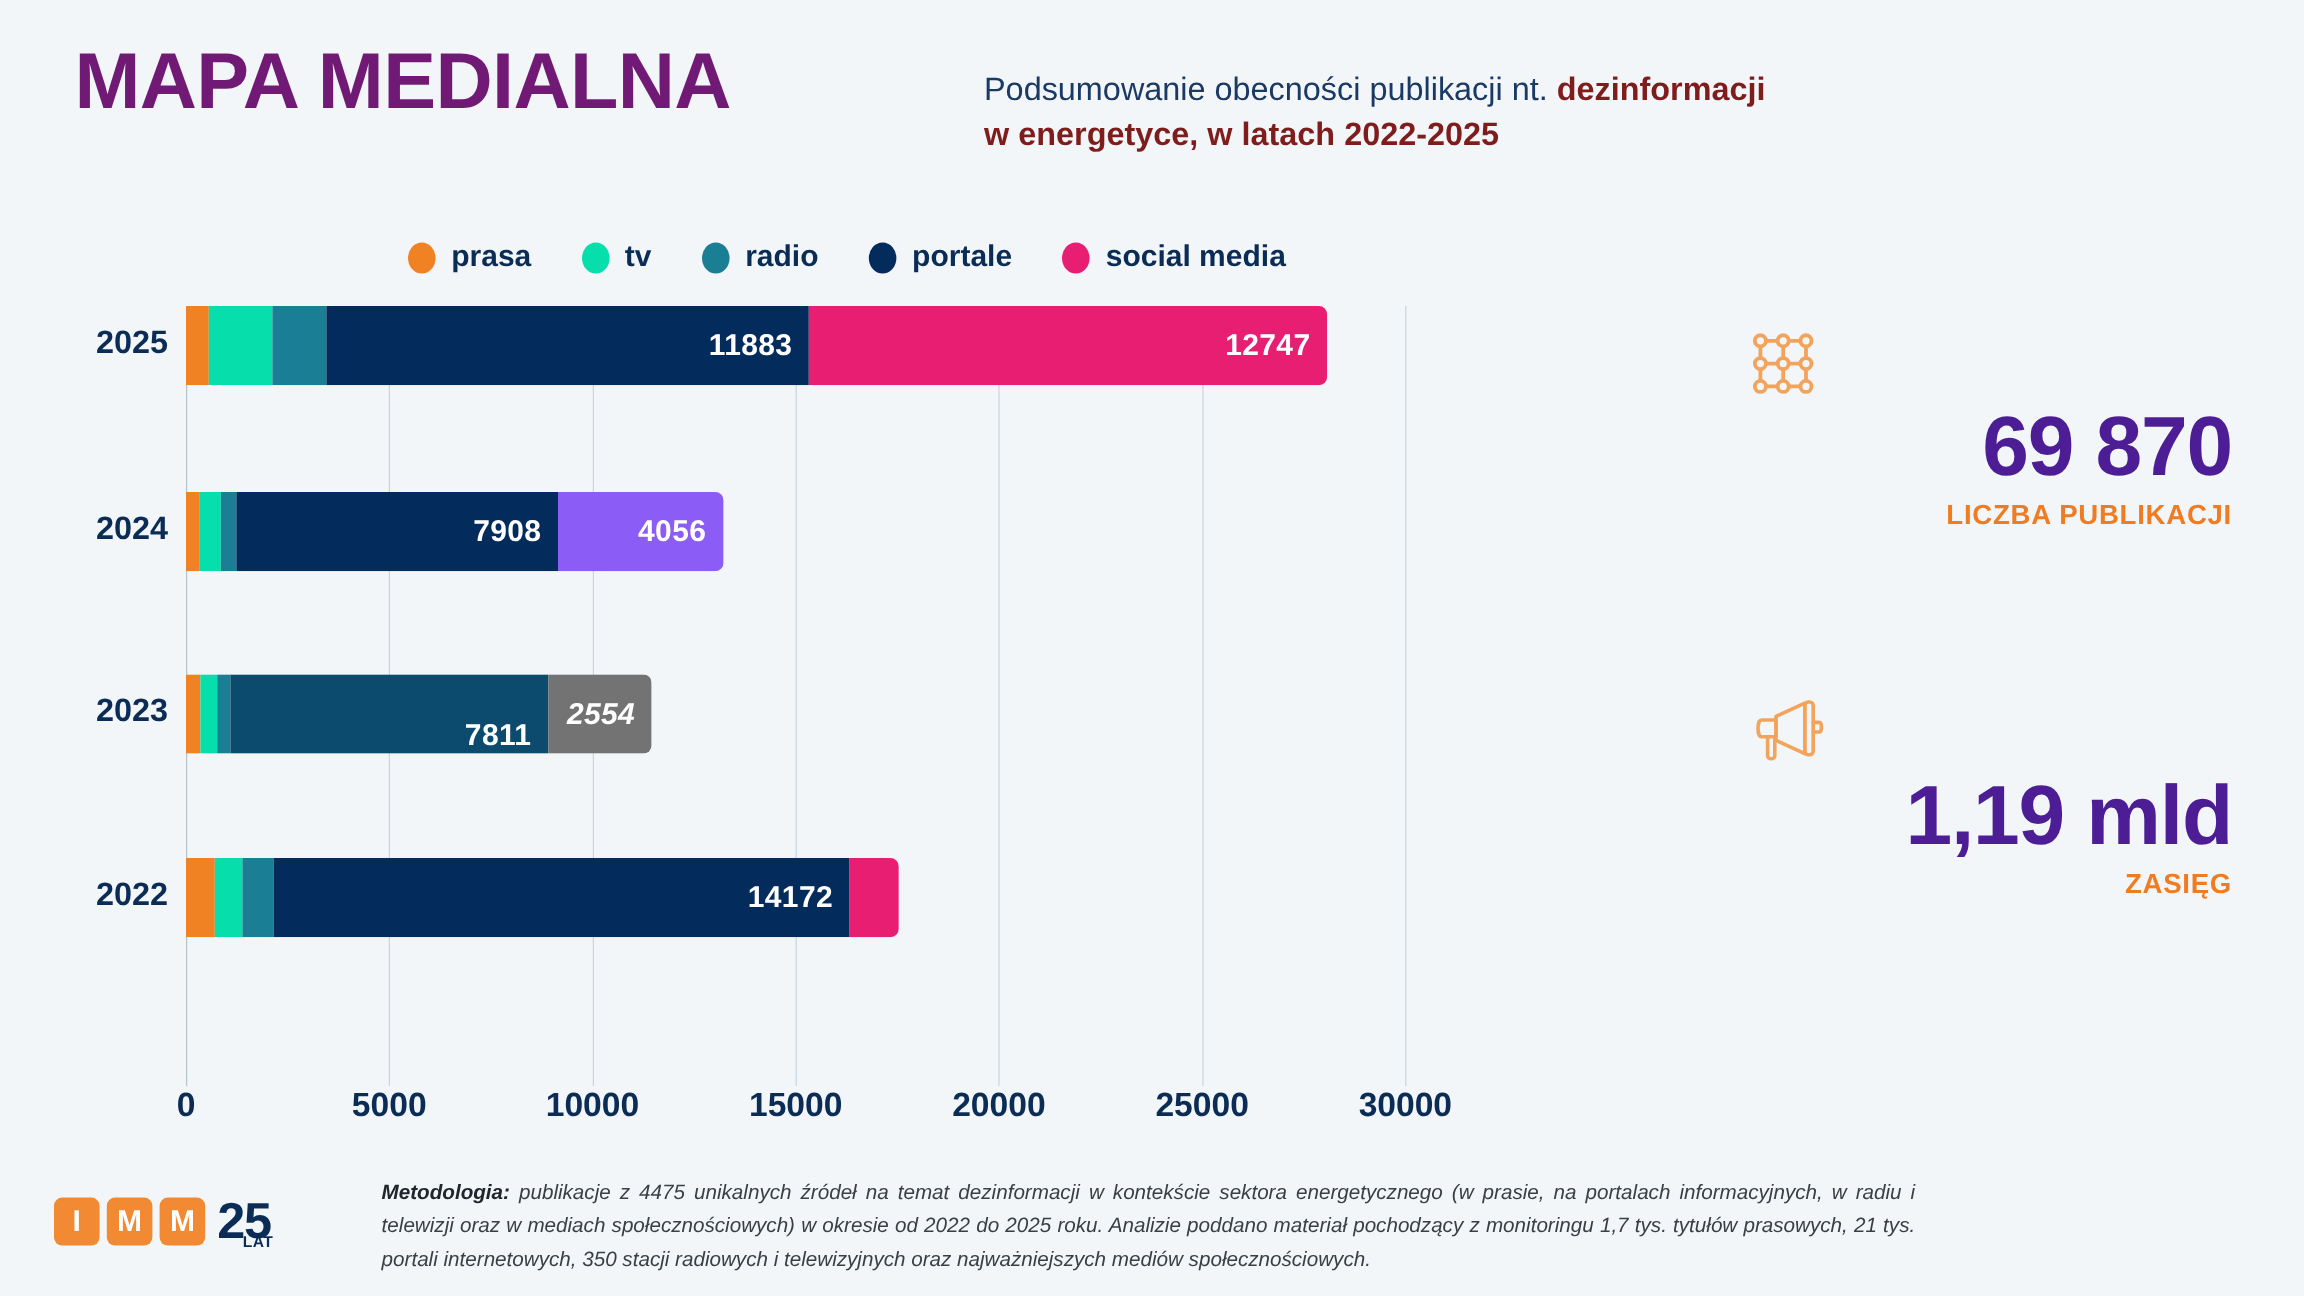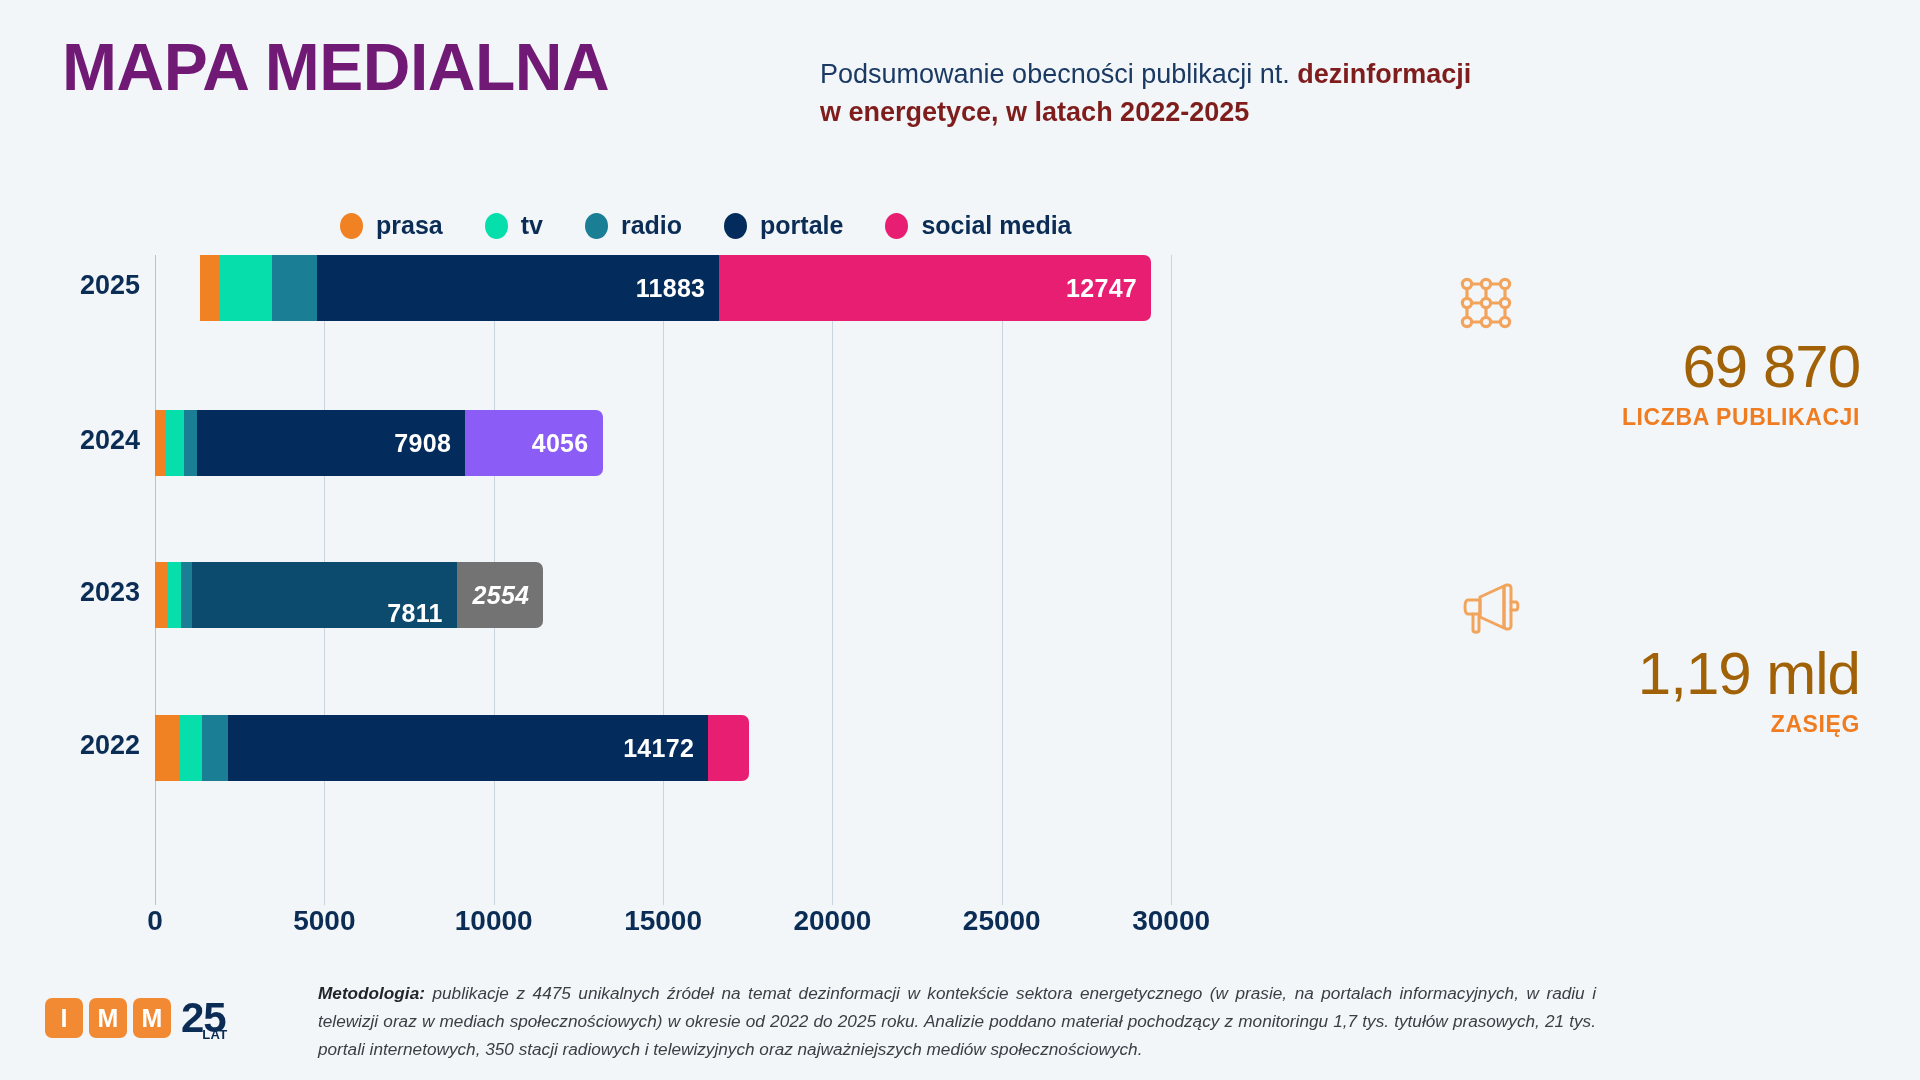--- a/index.html
+++ b/index.html
@@ -42,21 +42,21 @@
     color: #1b3a63;
     font-weight: 400;
   }
   #subtitle .bold { font-weight: 700; color:#7f1d1d; }
 
   
   #legend {
     position: absolute;
     left: 340px; top: 200px;
     display: flex;
-    align-items: flex-end;
+    align-items: flex-start;
     gap: 42px;
     height: 40px;
   }
   .legend-item {
     display: flex;
     align-items: center;
     gap: 13px;
   }
   .legend-dot {
     width: 23px; height: 26px;
@@ -148,23 +148,23 @@
     white-space: nowrap;
   }
 
   
   .stat-block { position: absolute; }
   #stat-publications { left: 1440px; top: 275px; width: 420px; }
   #stat-reach       { left: 1400px; top: 580px; width: 460px; }
 
   .stat-icon { display: block; margin-left: 18px; }
   .stat-value {
-    font-size: 60px;
-    font-weight: 400;
-    color: #a16207;
+    font-size: 70px;
+    font-weight: 700;
+    color: #4c1d95;
     text-align: right;
     line-height: 1.05;
     letter-spacing: -1px;
     white-space: nowrap;
   }
   .stat-label {
     font-size: 23px;
     font-weight: 800;
     color: #f07c22;
     text-align: right;
@@ -263,21 +263,21 @@
 <div id="chart">
   <div id="plot">
 
   <div class="gridline axis0" style="left: 0px;"></div>
       <div class="gridline" style="left: 169.355px;"></div>
       <div class="gridline" style="left: 338.71px;"></div>
       <div class="gridline" style="left: 508.065px;"></div>
       <div class="gridline" style="left: 677.419px;"></div>
       <div class="gridline" style="left: 846.774px;"></div>
       <div class="gridline" style="left: 1016.13px;"></div>
-      <div class="bar-row" style="top: 0px; margin-left: 45px;">
+      <div class="bar-row" style="top: 0px;">
         <div class="bar-wrap">
           <div class="seg" style="width: 18.9677px; background: rgb(240, 130, 36);"></div>
           <div class="seg" style="width: 52.8387px; background: rgb(6, 223, 172);"></div>
           <div class="seg" style="width: 45.0484px; background: rgb(26, 126, 148);"></div>
           <div class="seg" style="width: 402.489px; background: rgb(3, 44, 92);">
             <span class="seg-value">11883</span>
           </div>
           <div class="seg" style="width: 431.753px; background: rgb(232, 30, 114);">
             <span class="seg-value">12747</span>
           </div>

